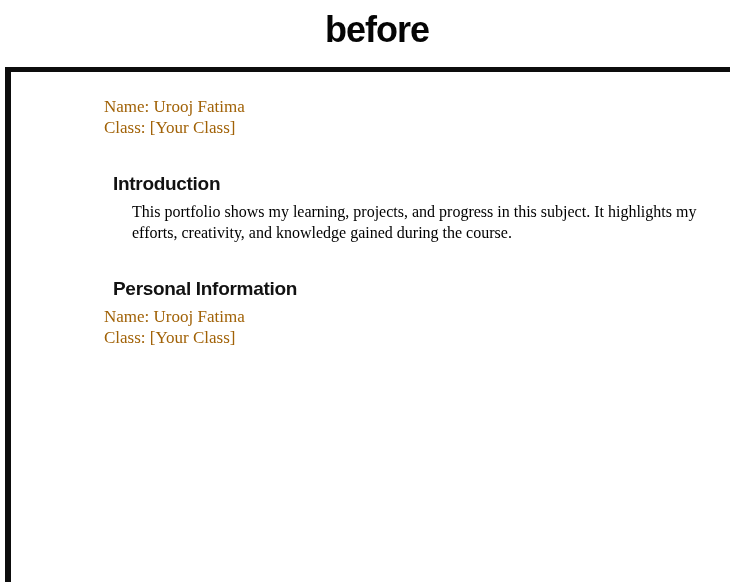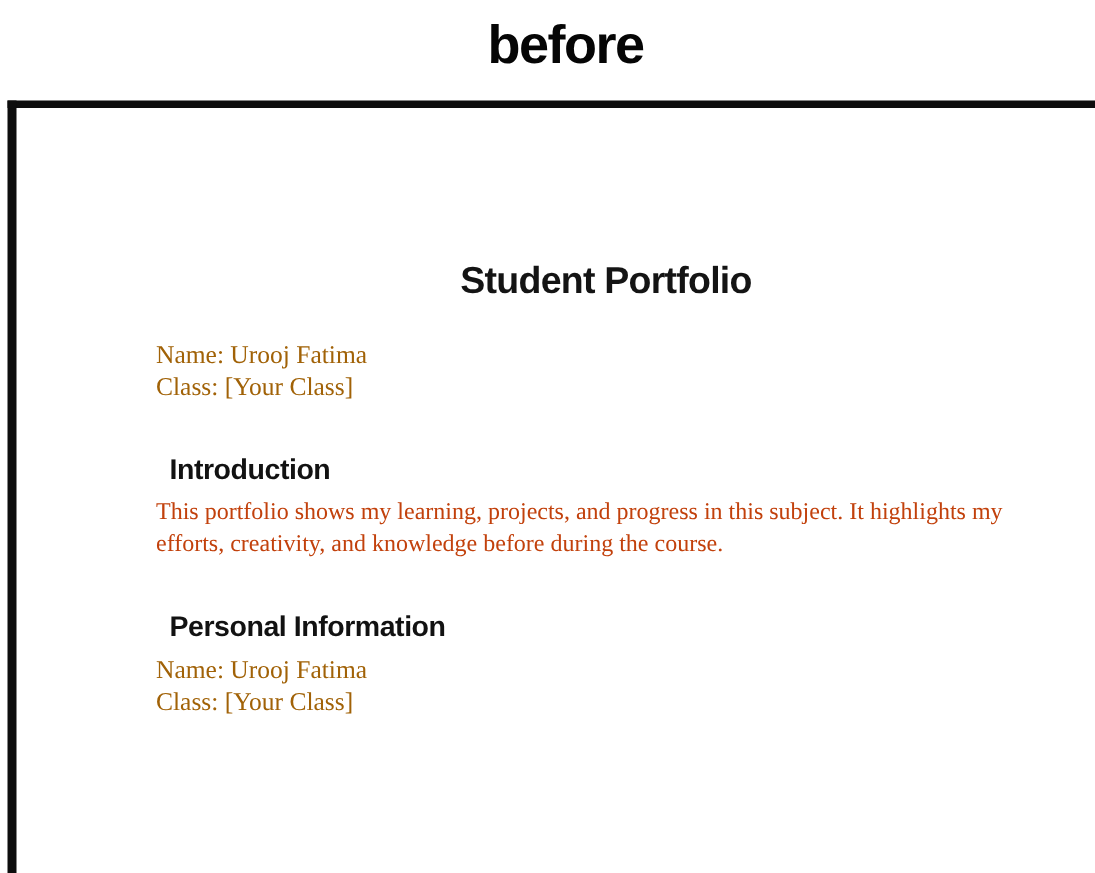--- a/index.html
+++ b/index.html
@@ -61,42 +61,42 @@
     letter-spacing: -0.3px;
     color: #121212;
   }
   .section-heading.second { }
   .section-body { margin-top: 5px; }
   .para-line {
     font-family: "Liberation Serif", serif;
     font-size: 16px;
     line-height: 21px;
     white-space: pre-wrap;
-    color: #c2410c;
+    color: #000000;
+    margin-left: 28px;
   }
 </style>
 </head>
 <body>
 
 <div class="before-label">before</div>
 
 <div class="doc-frame">
   <div class="doc-content">
 
-    <div class="doc-title">Student Portfolio</div>
 
     <div class="info-block">
       <div class="info-line">Name: Urooj Fatima</div>
       <div class="info-line">Class: [Your Class]</div>
     </div>
 
     <div class="section-heading">Introduction</div>
     <div class="section-body">
       <div class="para-line">This portfolio shows my learning, projects, and progress in this subject. It highlights my</div>
-      <div class="para-line">efforts, creativity, and knowledge before during the course.</div>
+      <div class="para-line">efforts, creativity, and knowledge gained during the course.</div>
     </div>
 
     <div class="section-heading second">Personal Information</div>
     <div class="section-body">
       <div class="info-line">Name: Urooj Fatima</div>
       <div class="info-line">Class: [Your Class]</div>
     </div>
 
   </div>
 </div>

